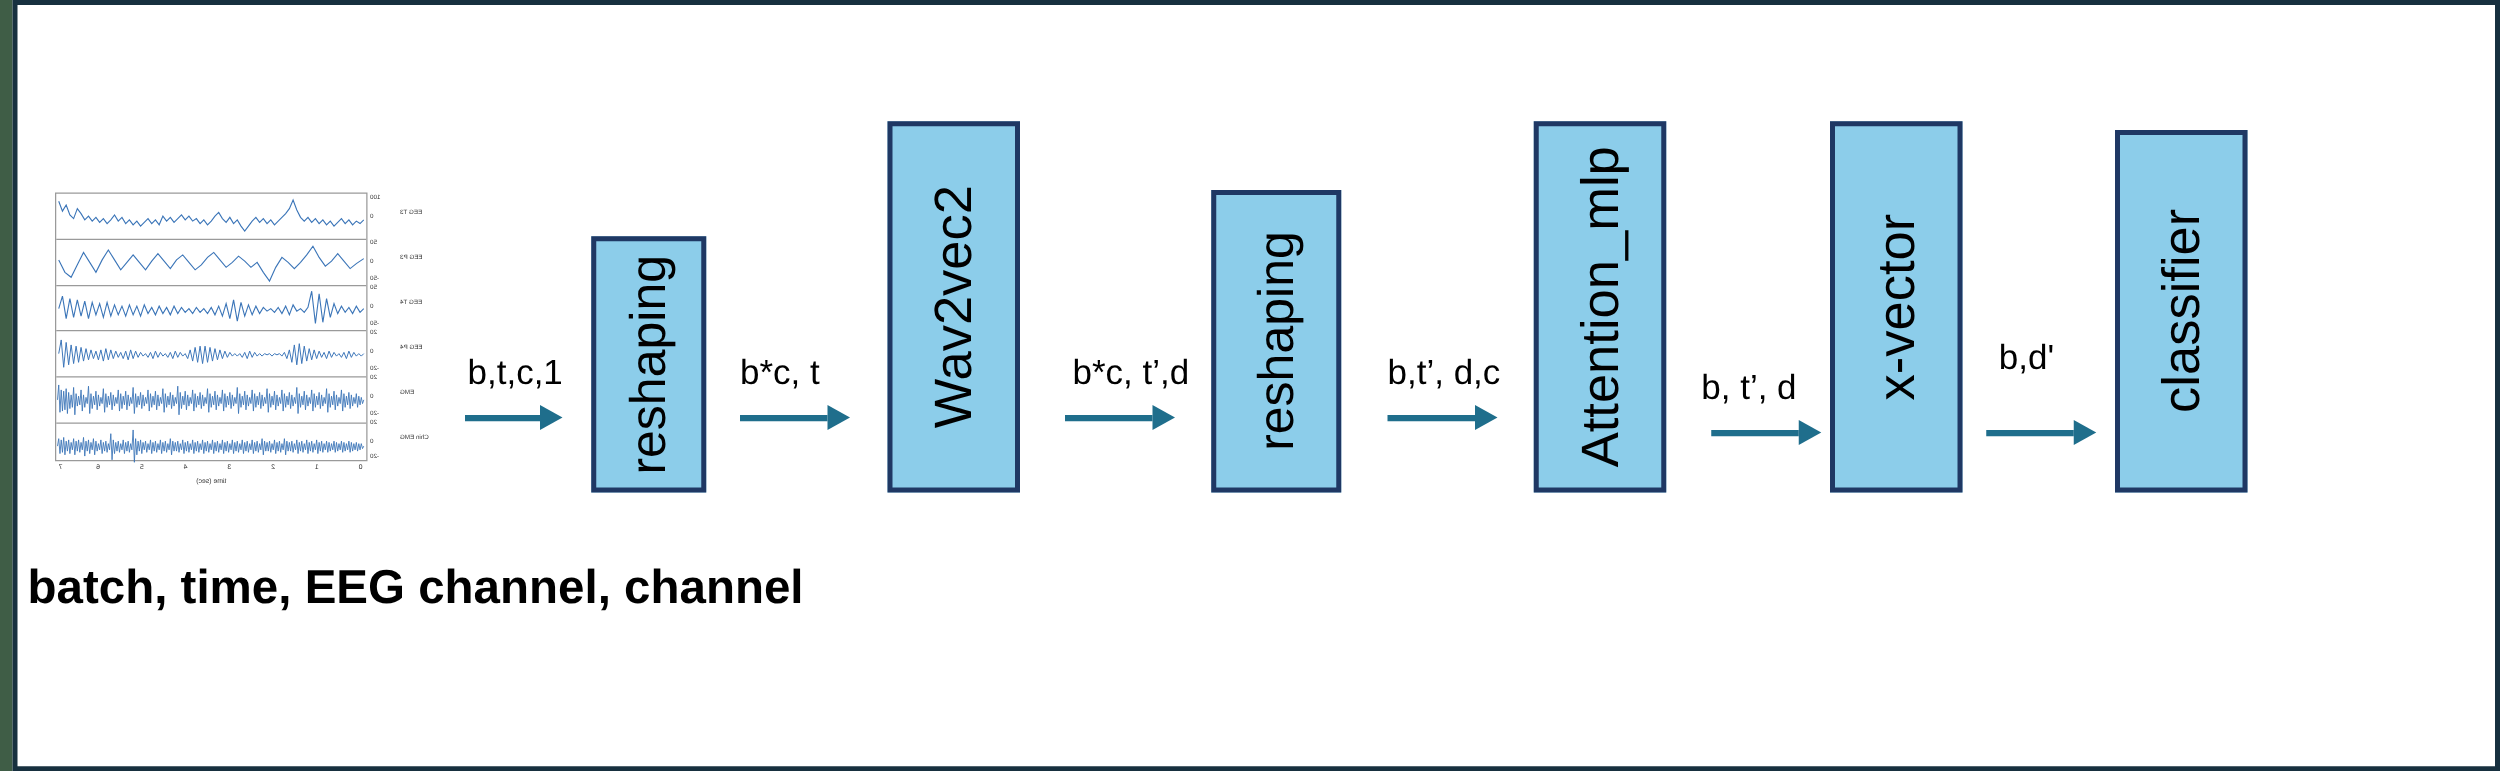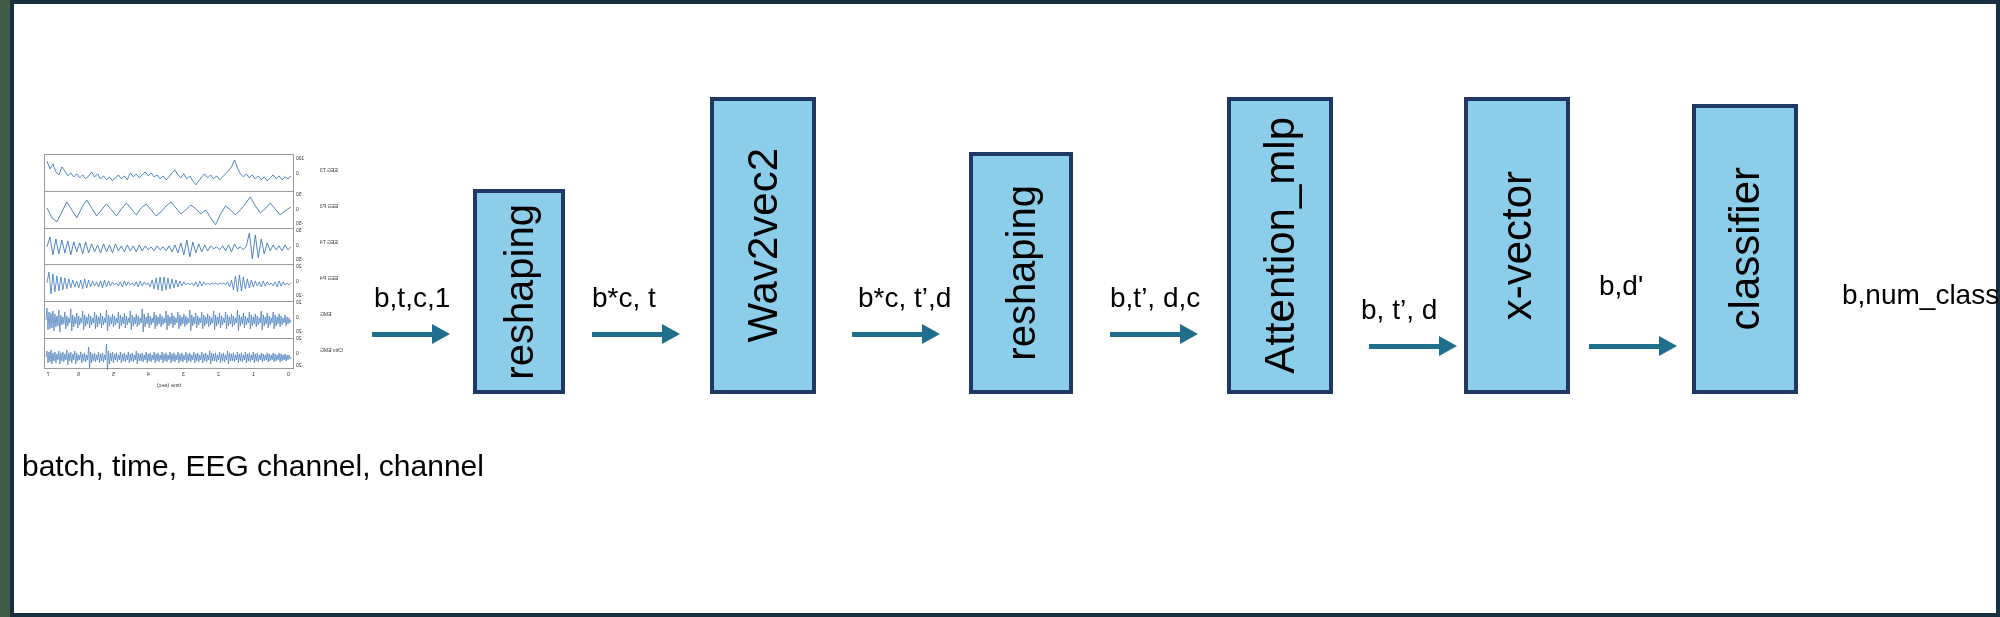--- a/index.html
+++ b/index.html
@@ -51,23 +51,24 @@
 
   
   .flabel{
     position:absolute;
     font-size:28px;
     color:#000;
     white-space:nowrap;
   }
   .caption{
     position:absolute;
-    font-size:30px;
+    font-size:38px;
     color:#000;
     white-space:nowrap;
+    font-weight:bold;
   }
 
   
   #eeg{
     position:absolute;
     left:20px;top:150px;width:330px;height:245px;
   }
   #eeg .plotbox{
     position:absolute;left:10px;top:0;width:250px;height:215px;
     border:1px solid #9a9a9a;
@@ -254,16 +255,15 @@
     <div class="flabel" style="left:1585px;top:266px">b,d'</div>
     <div class="arrow" style="left:1575px;top:332px;width:88px">
       <div class="shaft" style="width:70px"></div>
       <div class="head" style="left:70px"></div>
     </div>
 
     <div class="pbox" style="left:1678px;top:100px;width:106px;height:290px">
       <span class="vlabel">classifier</span>
     </div>
 
-    <div class="flabel" style="left:1828px;top:275px">b,num_class</div>
 
   </div>
 </div>
 
 </body></html>

